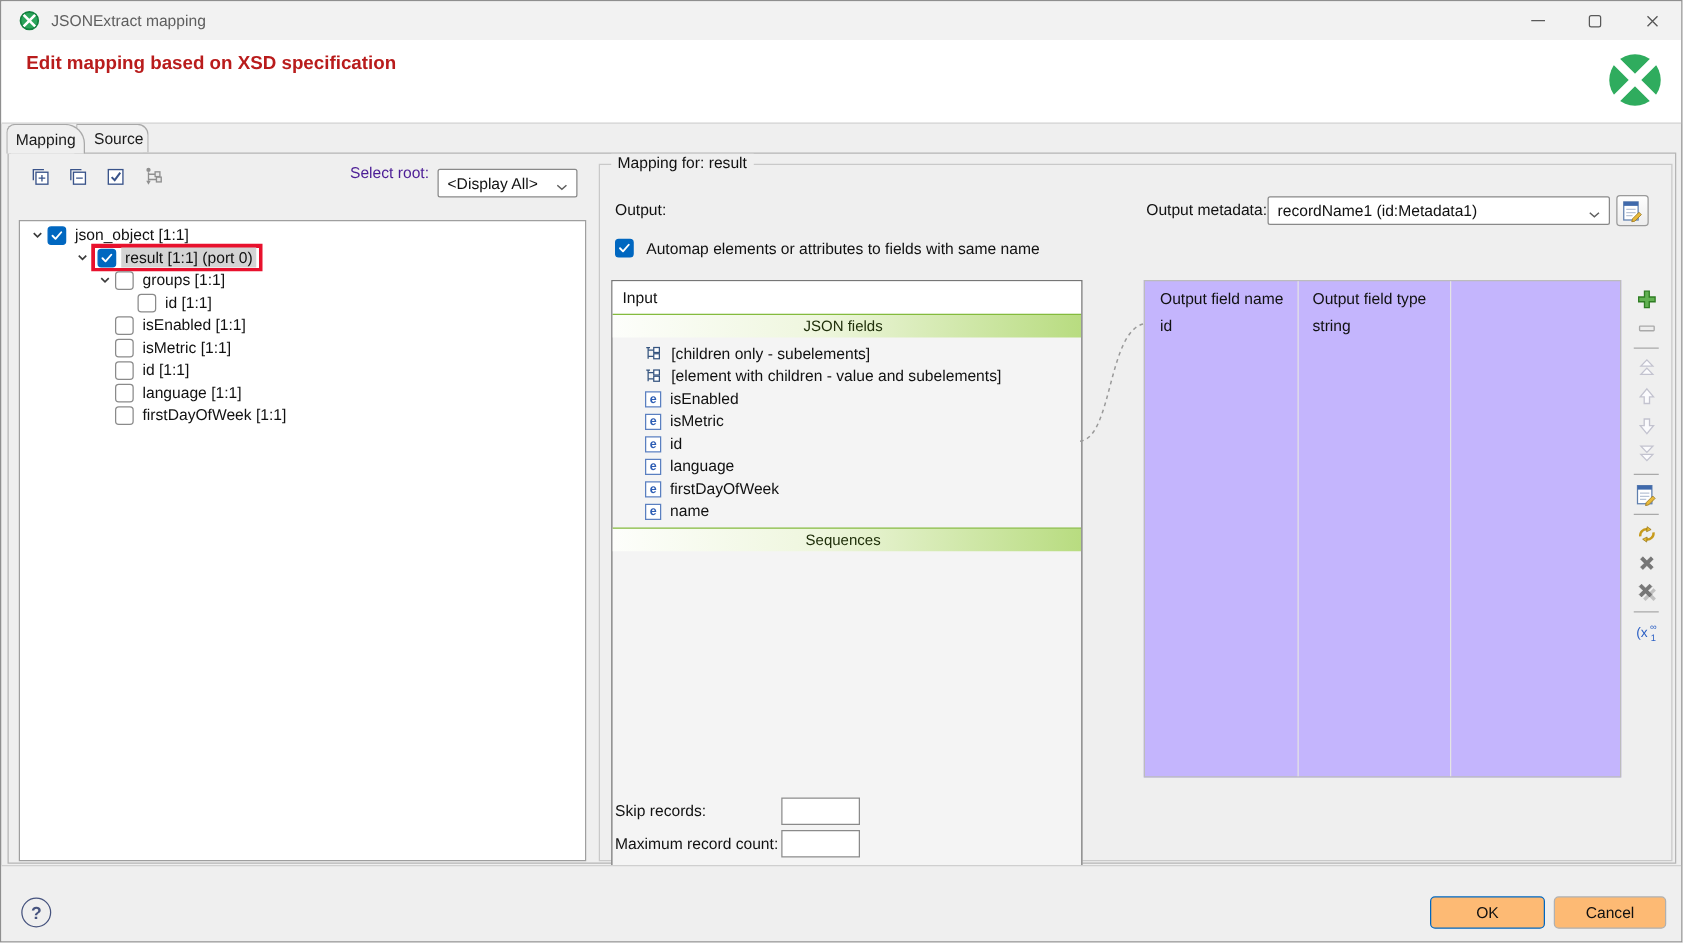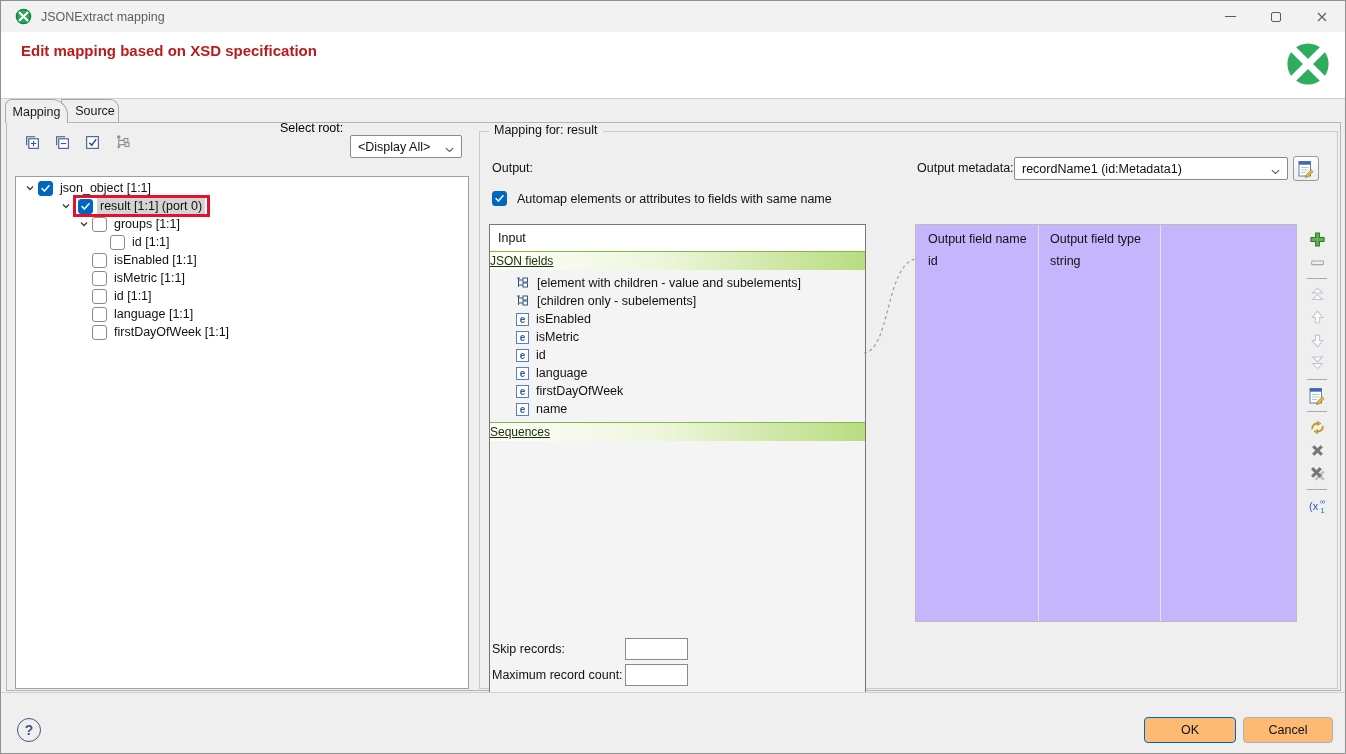--- a/index.html
+++ b/index.html
@@ -32,21 +32,21 @@
   .tab.inactive { left:60px; width:58px; height:23px; z-index:1;
                   border:1px solid #a8a8a8; border-bottom:none; border-radius:0 9px 0 0;
                   padding-left:10px; }
   .content-frame { position:absolute; left:5px; top:121px; width:1335px; height:569px;
                    border:1px solid #b5b5b5; background:#efefef; }
 
   
   .tree-toolbar { position:absolute; left:20px; top:132px; display:flex; gap:8px; }
   .tbtn { width:22px; height:22px; display:flex; align-items:center; justify-content:center;
           border-radius:3px; }
-  .selroot-label { position:absolute; top:120px; left:279px; font-size:12.5px; color:#000000; }
+  .selroot-label { position:absolute; top:130px; left:279px; font-size:12.5px; color:#4c1d95; }
   .selroot-combo { left:349px; top:134px; width:112px; }
 
   .combo { position:absolute; height:23px; background:#fff; border:1px solid #898989;
            border-radius:2px; font-size:12.5px; color:#111; display:flex; align-items:center;
            padding:0 22px 0 7px; white-space:nowrap; overflow:hidden; }
   .combo .chev { position:absolute; right:6px; top:7px; }
 
   .tree-panel { position:absolute; left:14px; top:175px; width:454px; height:513px;
                 background:#fff; border:1px solid #9f9f9f; overflow:hidden; padding-top:2px; }
   .trow { height:18px; display:flex; align-items:center; font-size:12.5px; color:#111;
@@ -78,21 +78,21 @@
              font-size:12.5px; color:#111; gap:6px; }
 
   
   .input-panel { position:absolute; left:9px; top:92px; width:377px; height:512px;
                  background:#f4f4f4; border:1px solid #767676; display:flex;
                  flex-direction:column; overflow:hidden; }
   .ip-title { height:26px; background:#fff; font-size:12.5px; color:#111; line-height:26px;
               padding-left:8px; flex:none; }
   .band { height:19px; flex:none; border-top:1px solid #84bb3d;
           background:linear-gradient(90deg,#fdfefb,#eef6dd 45%,#b8dc80);
-          font-size:12px; color:#20300b; text-align:left; line-height:18px; padding-right:6px;text-decoration:underline; }
+          font-size:12px; color:#20300b; text-align:center; line-height:18px; padding-right:6px; }
   .ip-list { padding-top:4px; padding-bottom:4px; }
   .irow { height:18px; display:flex; align-items:center; padding-left:26px; font-size:12.5px;
           color:#111; gap:7px; white-space:nowrap; }
   .icon-e { width:13px; height:13px; flex:none; border:1px solid #5a7fc0; background:#fff;
             color:#2d5db4; font-weight:bold; font-size:10px; line-height:11px; text-align:center; }
   .hscroll { position:absolute; left:1px; right:1px; bottom:1px; height:13px; background:#f0f0f0;
              border-top:1px solid #e2e2e2; }
   .hthumb { position:absolute; left:18px; top:4px; width:95px; height:5px; background:#9d9d9d;
             border-radius:3px; }
 
@@ -321,32 +321,32 @@
           <div class="ip-list">
             <div class="irow">
               <span style="display:inline-flex;">
                 <svg width="14" height="14" viewBox="0 0 14 14">
                   <path d="M1 2h3M2.5 2v9" fill="none" stroke="#35547f"></path>
                   <path d="M2.5 4h4.5M2.5 9h4.5" stroke="#35547f"></path>
                   <rect x="7" y="2" width="4.5" height="4" fill="#fff" stroke="#35547f"></rect>
                   <rect x="7" y="7" width="4.5" height="4" fill="#fff" stroke="#35547f"></rect>
                 </svg>
               </span>
-              <span>[element with children - value and subelements]</span>
+              <span>[children only - subelements]</span>
             </div>
             <div class="irow">
               <span style="display:inline-flex;">
                 <svg width="14" height="14" viewBox="0 0 14 14">
                   <path d="M1 2h3M2.5 2v9" fill="none" stroke="#35547f"></path>
                   <path d="M2.5 4h4.5M2.5 9h4.5" stroke="#35547f"></path>
                   <rect x="7" y="2" width="4.5" height="4" fill="#fff" stroke="#35547f"></rect>
                   <rect x="7" y="7" width="4.5" height="4" fill="#fff" stroke="#35547f"></rect>
                 </svg>
               </span>
-              <span>[children only - subelements]</span>
+              <span>[element with children - value and subelements]</span>
             </div>
             <div class="irow">
               <span class="icon-e">e</span>
               <span>isEnabled</span>
             </div>
             <div class="irow">
               <span class="icon-e">e</span>
               <span>isMetric</span>
             </div>
             <div class="irow">

